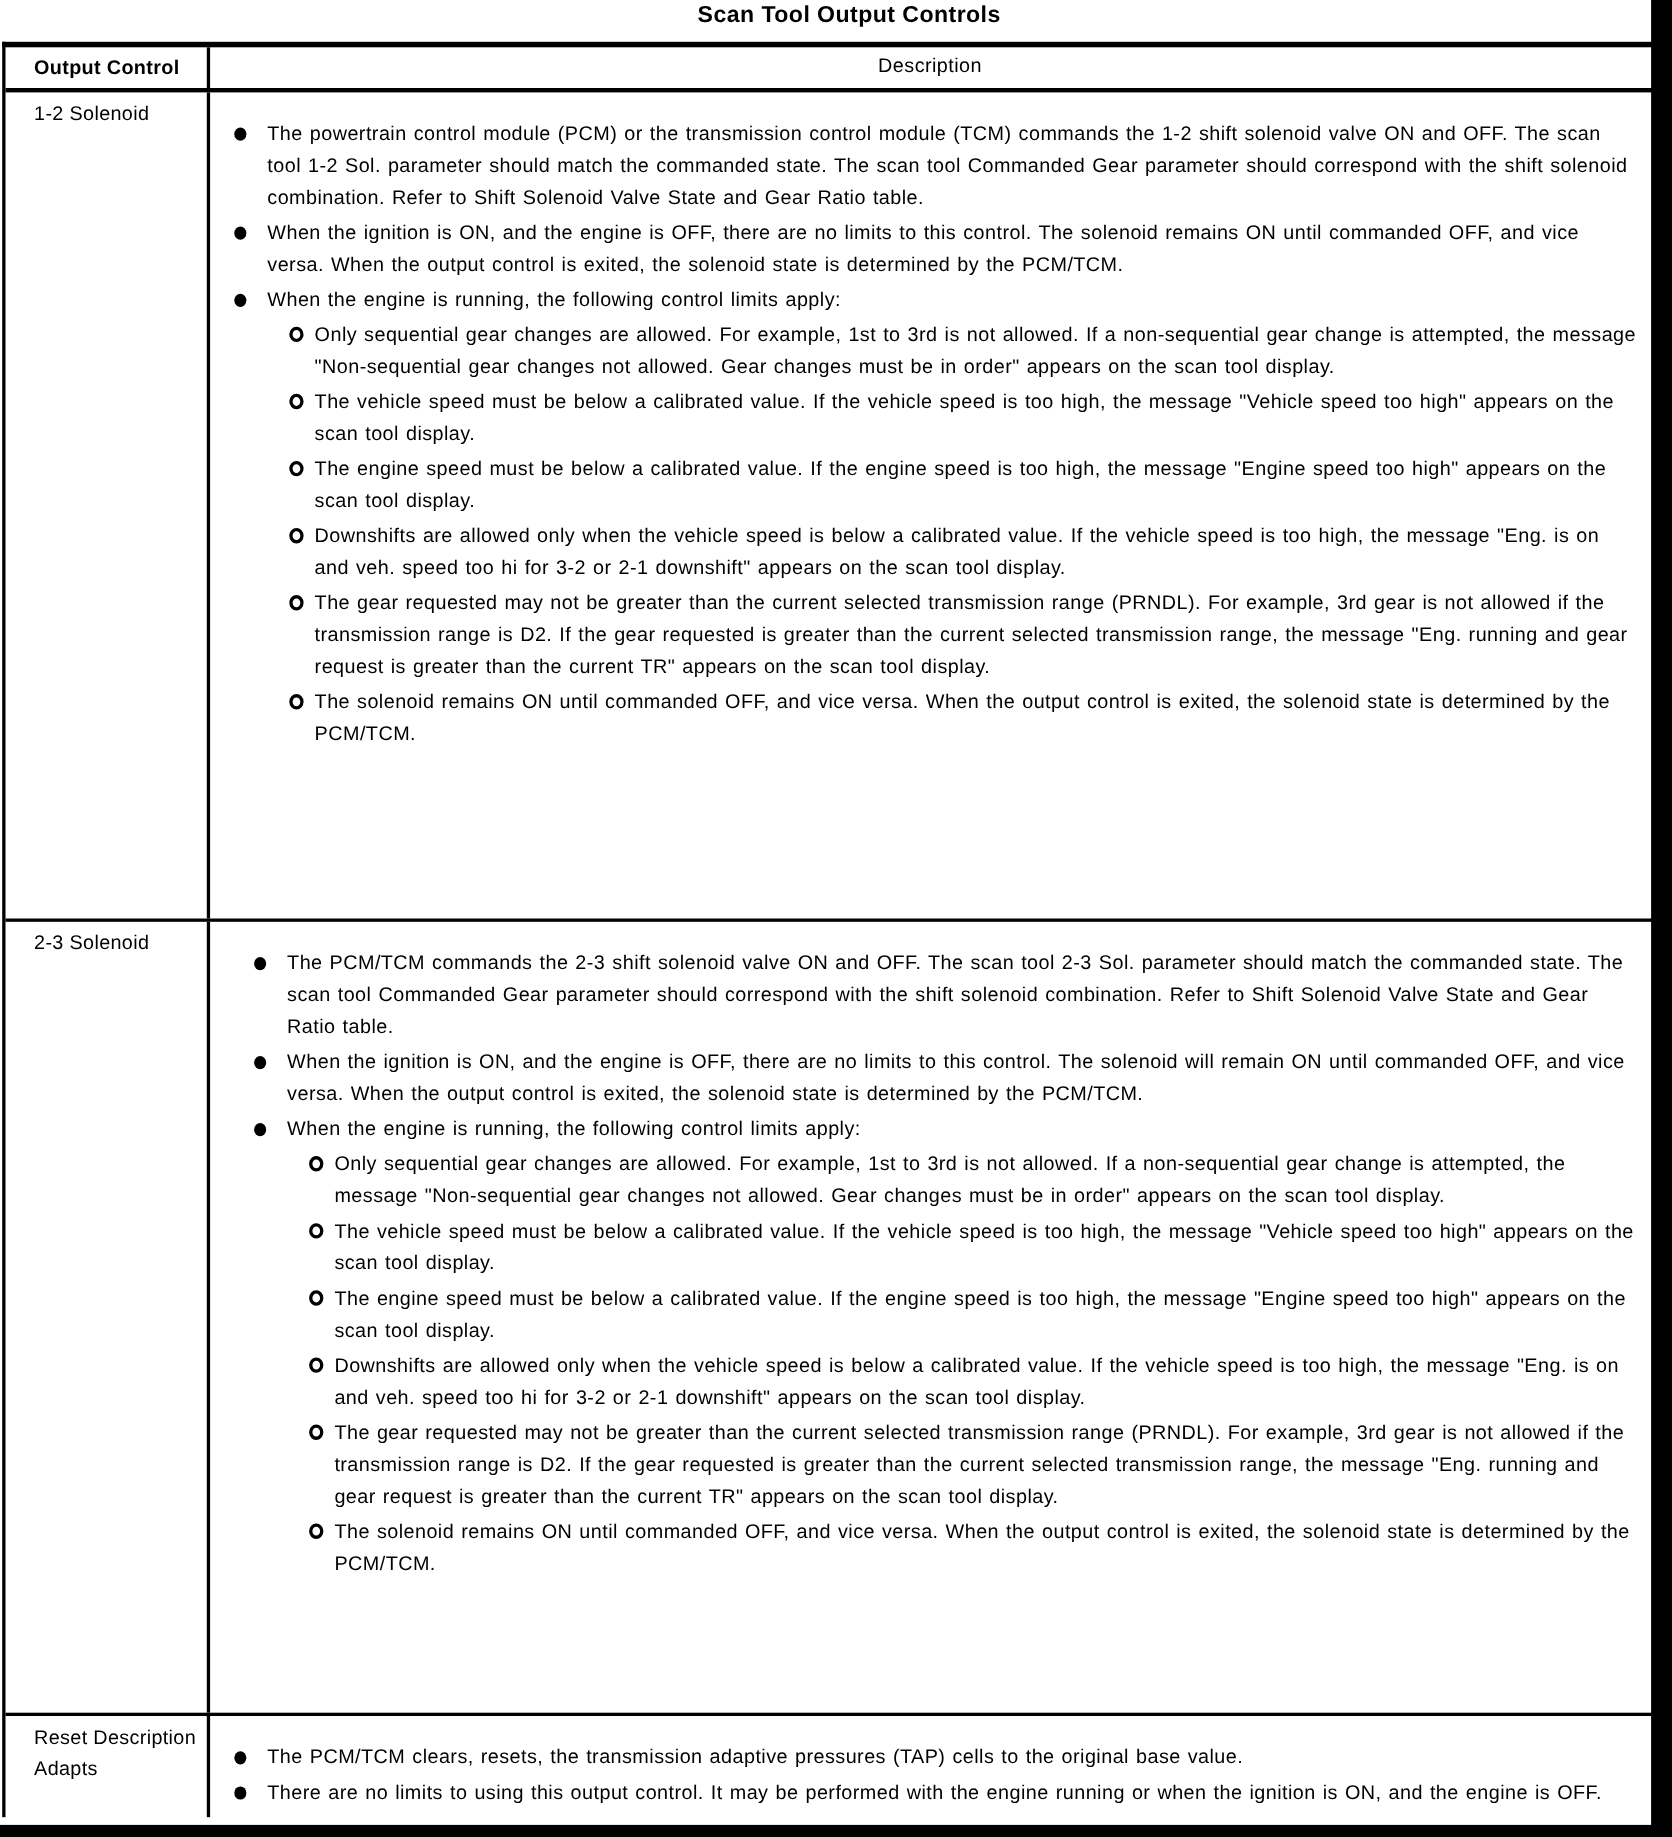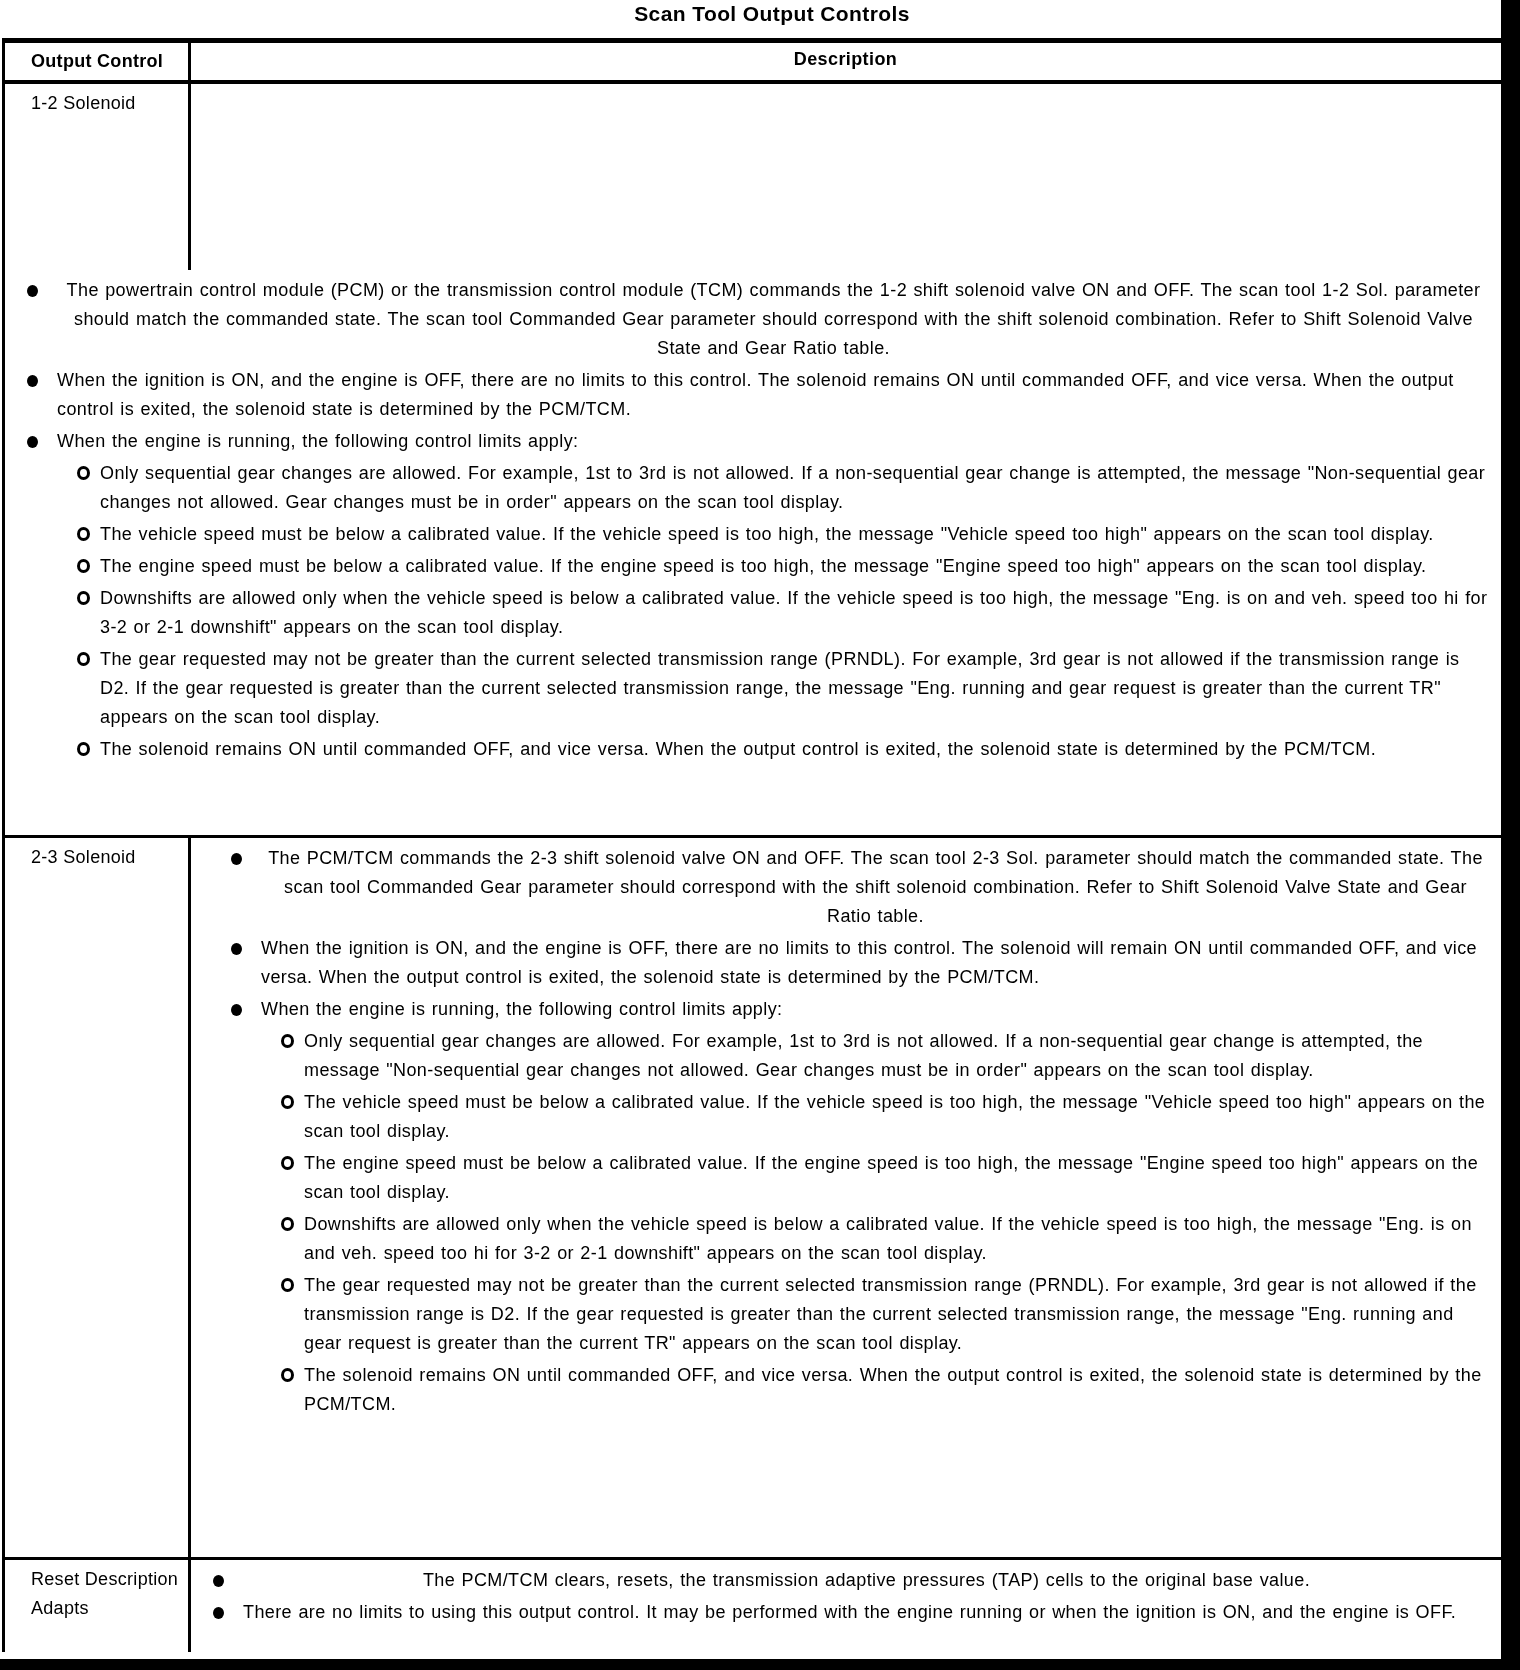--- a/index.html
+++ b/index.html
@@ -39,21 +39,21 @@
     align-items: stretch;
     box-sizing: border-box;
   }
   .header-row {
     border-bottom: 4px solid #000;
     height: 41px;
   }
   #rows .row + .row {
     border-top: 3px solid #000;
   }
-  #rows .row:nth-child(1) { min-height: 751px; flex-direction: column; }
+  #rows .row:nth-child(1) { min-height: 751px; }
   #rows .row:nth-child(2) { min-height: 722px; gap: 18px; }
   #rows .row:nth-child(3) { min-height: 95px; }
   .cell-left {
     flex: 0 0 186px;
     width: 186px;
     box-sizing: border-box;
     border-right: 3px solid #000;
     padding: 5px 6px 5px 26px;
     font-size: 18px;
     line-height: 29px;
@@ -69,33 +69,33 @@
     word-spacing: 1px;
   }
   .header-row .cell-left {
     font-weight: bold;
     display: flex;
     align-items: center;
     padding-top: 0;
     padding-bottom: 0;
   }
   .header-row .cell-right {
-    font-weight: bold;
+    font-weight: normal;
     display: flex;
     align-items: center;
     justify-content: center;
     padding-top: 0;
     padding-bottom: 5px;
   }
   .li {
     display: flex;
     align-items: flex-start;
     margin-top: 3px;
   }
-  .li:first-child { margin-top: 0; text-align: center; }
+  .li:first-child { margin-top: 17px; }
   .li.l1 { padding-left: 12px; }
   .li.l2 { padding-left: 62px; justify-content: center; }
   .marker {
     display: block;
     flex: 0 0 auto;
   }
   .li.l1 .marker { width: 30px; }
   .li.l2 .marker { width: 23px; }
   .disc {
     display: block;

